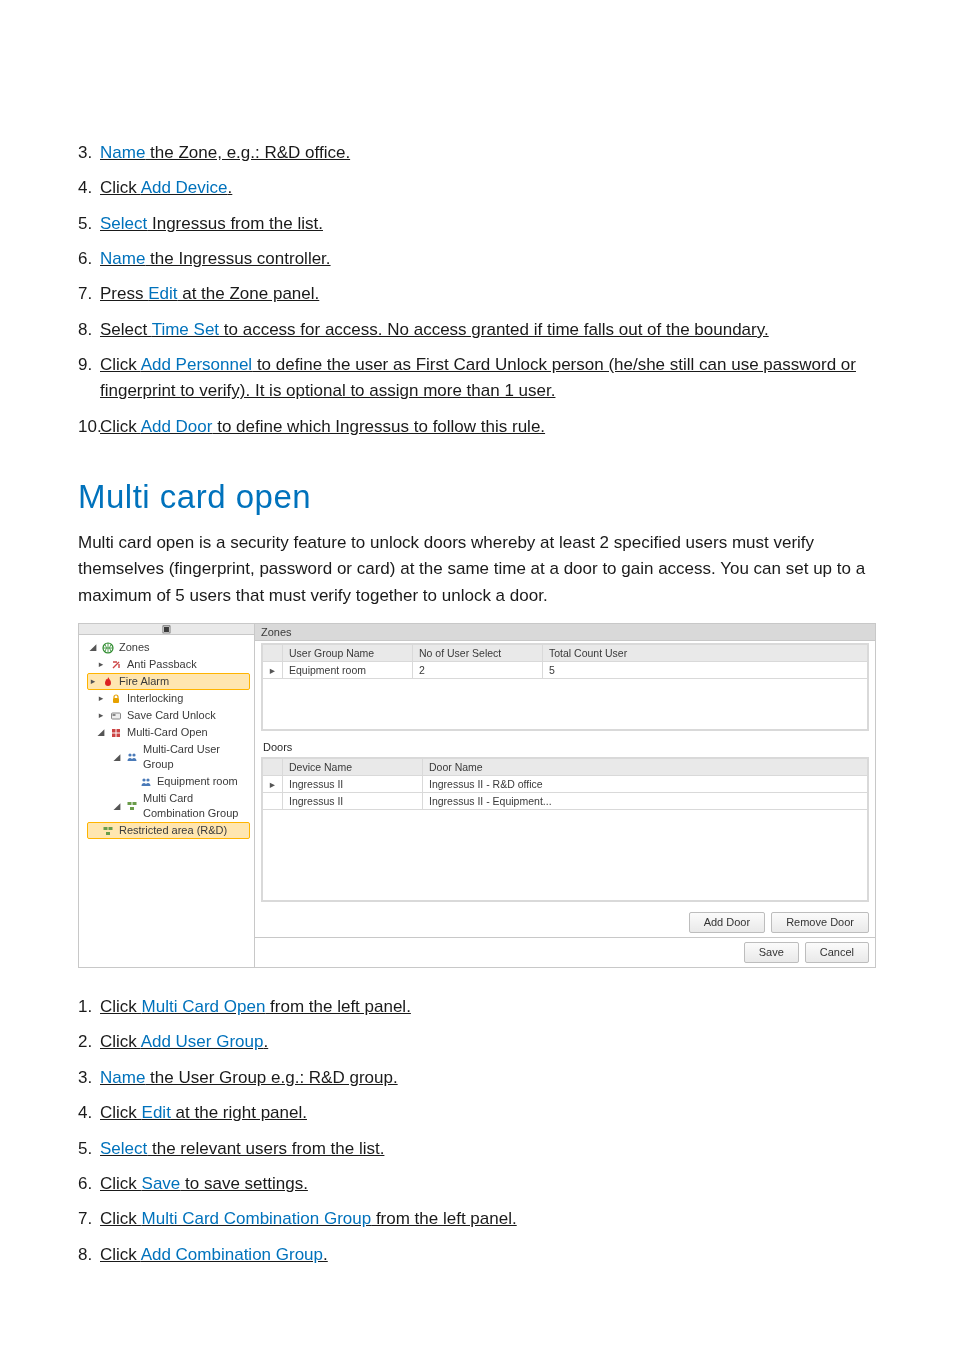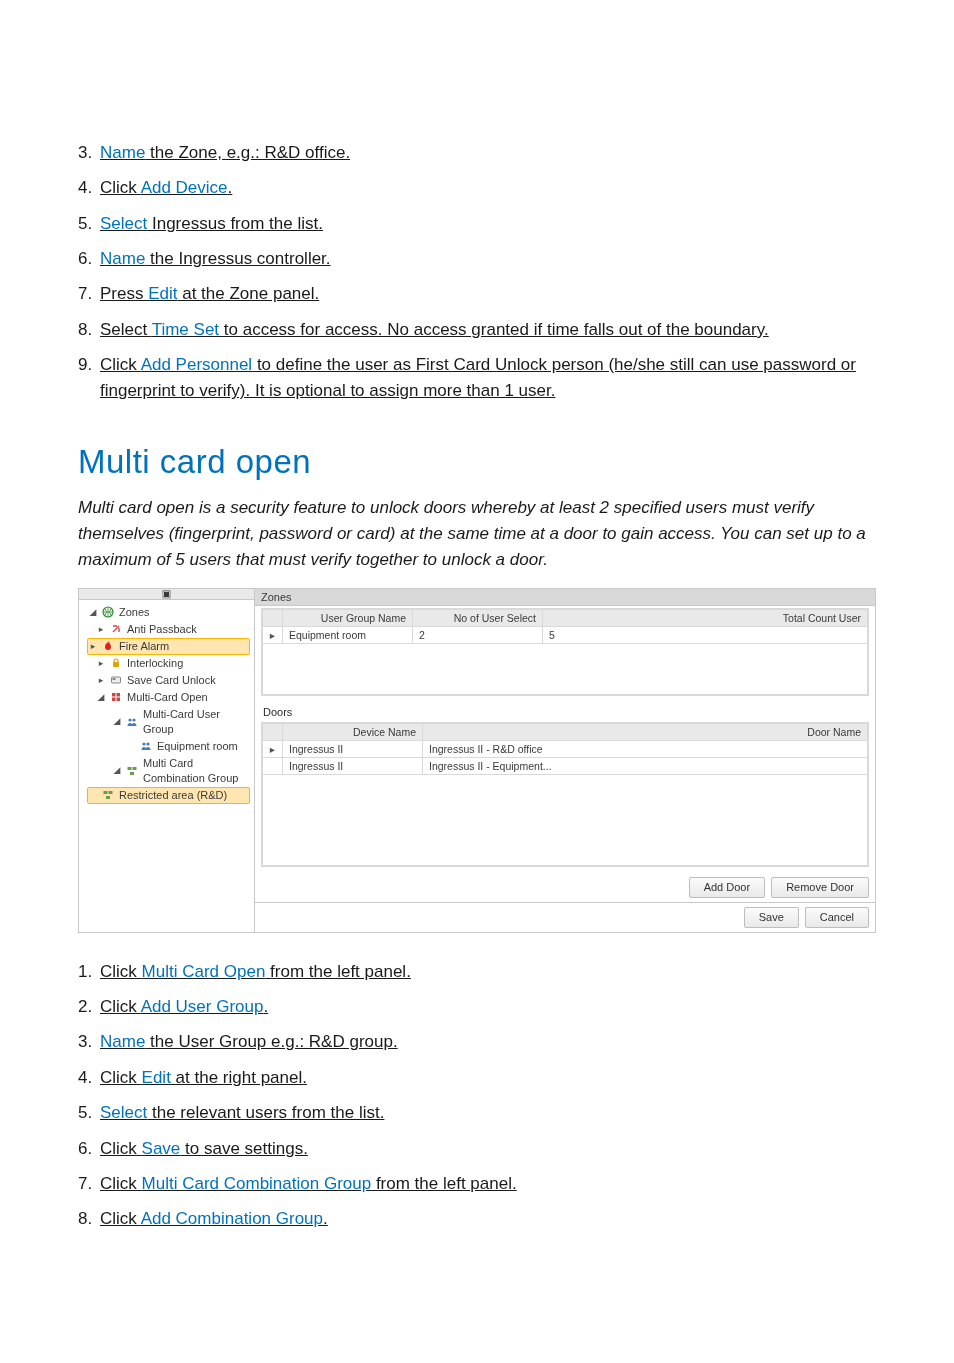--- a/index.html
+++ b/index.html
@@ -48,21 +48,20 @@
     color:var(--heading);
     font-size:33px;
     font-weight:400;
     margin:38px 0 14px 0;
     letter-spacing:.5px;
   }
   .para{
     font-size:17px;
     line-height:1.55;
     margin:0 0 14px 0;
-    font-style:italic;
   }
   
   .shot{
     border:1px solid var(--panel-border);
     background:#fff;
     margin:2px 0 26px 0;
     font-size:11px;
     color:#3a3a3a;
   }
   .shot .hsplit{display:flex;}
@@ -121,21 +120,21 @@
     padding:2px 6px;
     font-size:10.5px;
     text-align:left;
     white-space:nowrap;
     overflow:hidden;
     text-overflow:ellipsis;
   }
   .grid th{
     background:var(--grid-header);
     font-weight:400;
-    text-align:right;
+    text-align:left;
   }
   .grid .exp-col{width:16px;text-align:center;color:#555;}
   .grid .filler{height:46px;}
   .grid .filler2{height:86px;}
   .btn-row{
     display:flex;justify-content:flex-end;gap:6px;
     padding:4px 6px;
   }
   .btn{
     font-size:11px;
@@ -173,20 +172,24 @@
         <span class="num">7.</span>
         <span class="txt"><span>Press </span><span class="link">Edit</span><span> at the Zone panel.</span></span>
       </li>
       <li>
         <span class="num">8.</span>
         <span class="txt"><span>Select </span><span class="link">Time Set</span><span> to access for access. No access granted if time falls out of the boundary.</span></span>
       </li>
       <li>
         <span class="num">9.</span>
         <span class="txt"><span>Click </span><span class="link">Add Personnel</span><span> to define the user as First Card Unlock person (he/she still can use password or fingerprint to verify). It is optional to assign more than 1 user.</span></span>
+      </li>
+      <li>
+        <span class="num">10.</span>
+        <span class="txt"><span>Click </span><span class="link">Add Door</span><span> to define which Ingressus to follow this rule.</span></span>
       </li>
     </ol>
 
   <h2 class="h2">Multi card open</h2>
 
   <p class="para">Multi card open is a security feature to unlock doors whereby at least 2 specified users must verify themselves (fingerprint, password or card) at the same time at a door to gain access. You can set up to a maximum of 5 users that must verify together to unlock a door.</p>
 
   <div class="shot">
     <div class="hsplit">
       <div class="left">

